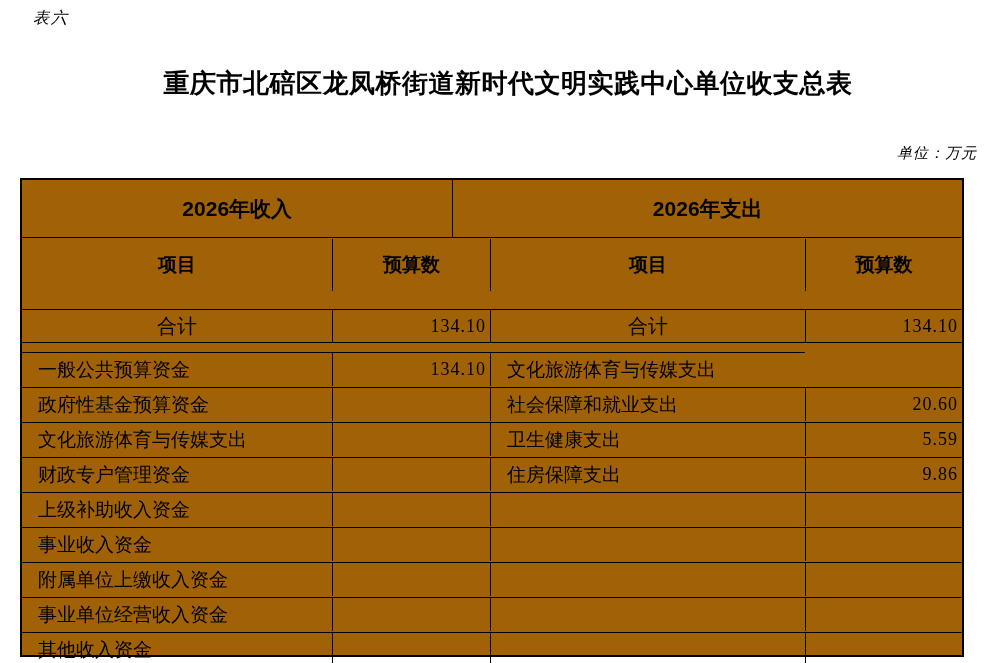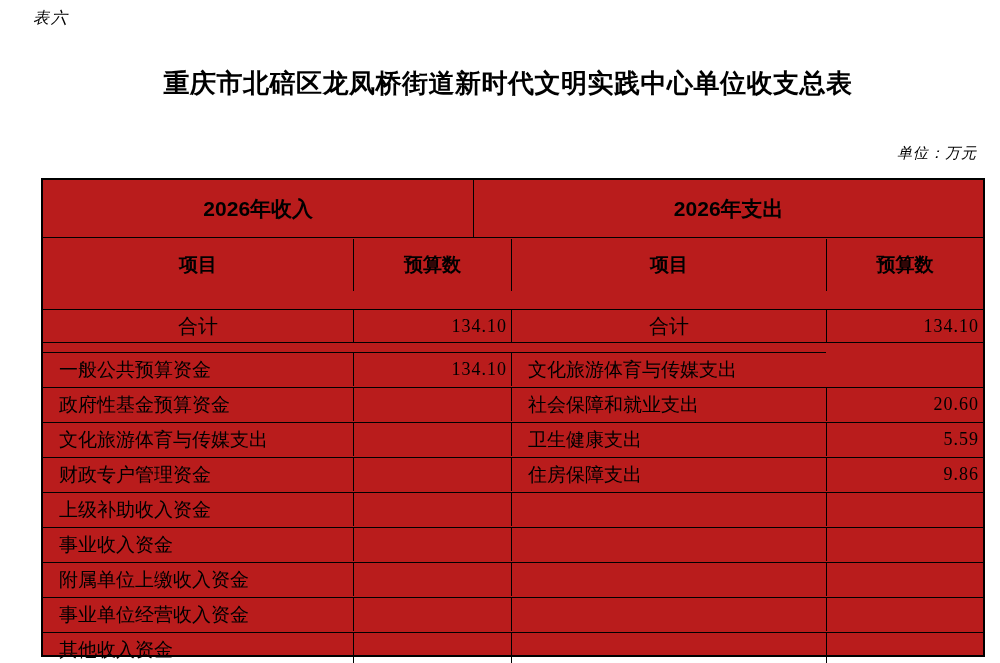--- a/index.html
+++ b/index.html
@@ -40,27 +40,27 @@
     position: absolute;
     right: 23px;
     top: 144px;
     font-size: 15px;
     font-style: italic;
     font-family: "DejaVu Serif", serif;
     letter-spacing: 1px;
   }
   .budget-table {
     position: absolute;
-    left: 41px;
+    left: 20px;
     top: 178px;
     width: 944px;
     height: 479px;
     box-sizing: border-box;
     border: 2px solid #000000;
-    background: #b91c1c;
+    background: #a16207;
   }
   .trow {
     display: flex;
     box-sizing: border-box;
   }
   .cell {
     box-sizing: border-box;
     display: flex;
     align-items: center;
     overflow: hidden;

